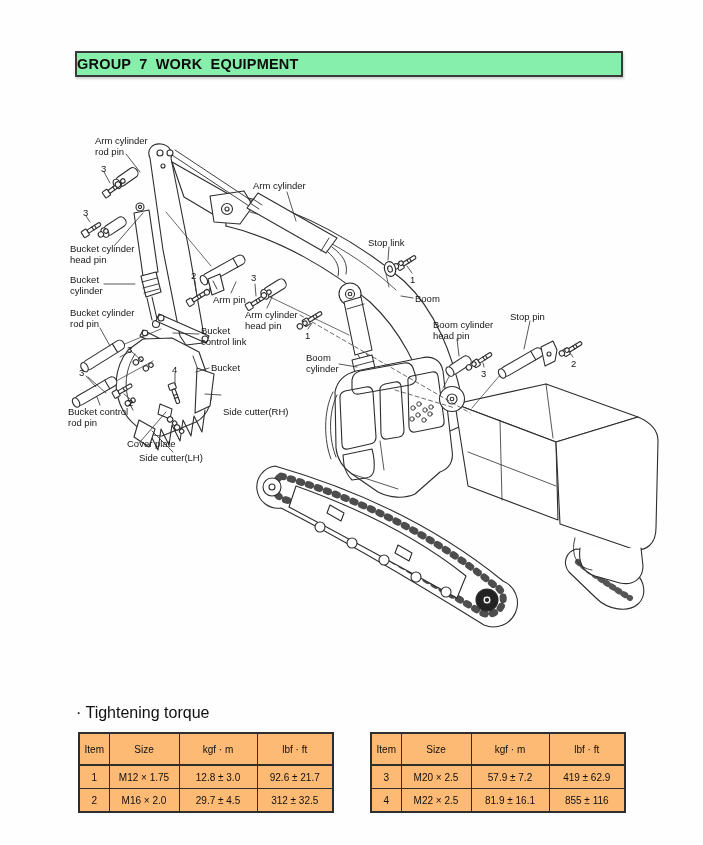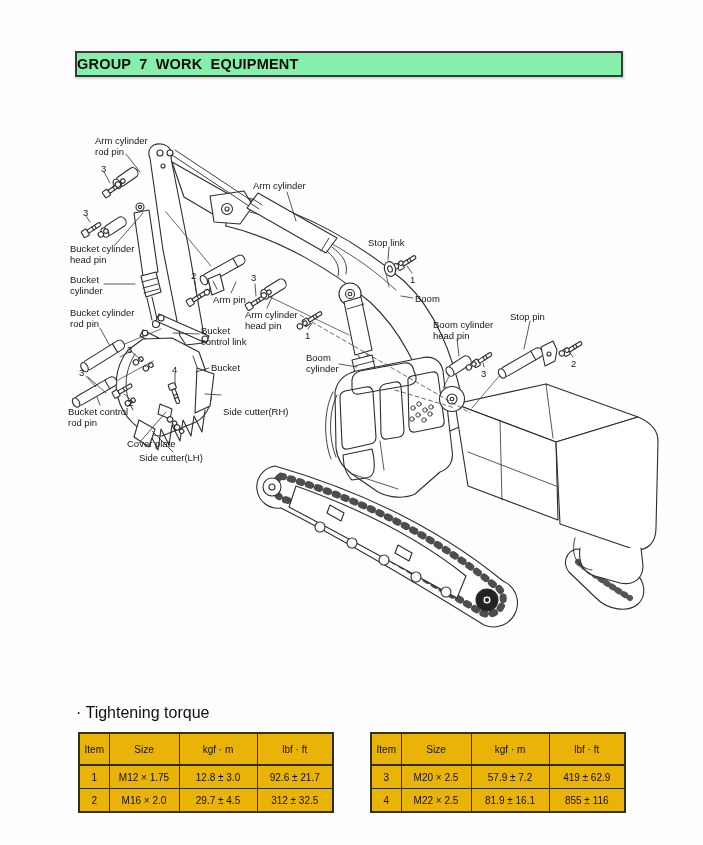--- a/index.html
+++ b/index.html
@@ -7,21 +7,21 @@
         font-family:"Liberation Sans",sans-serif;color:#111;}
   .header-bar{position:absolute;left:75px;top:51px;width:548px;height:26px;box-sizing:border-box;
         background:#86efac;border:2px solid #3a3a3a;display:flex;align-items:center;
         padding-left:0;box-shadow:1px 2px 2px rgba(0,0,0,.18);}
   .header-bar span{font-size:14.5px;font-weight:bold;letter-spacing:.2px;word-spacing:4px;color:#0d0d0d;}
   .diagram{position:absolute;left:0;top:0;width:636px;height:845px;}
   .diagram svg{position:absolute;left:0;top:0;}
   .dlabel{position:absolute;font-size:9.5px;line-height:11px;color:#161616;white-space:pre;}
   .torque-title{position:absolute;left:76px;top:704px;font-size:16px;color:#0f0f0f;}
   .ttable{position:absolute;top:732px;border-collapse:collapse;table-layout:fixed;width:254px;
-        border:2px solid #2e2e2e;background:#eab308;}
+        border:2px solid #2e2e2e;background:#fdba74;}
   .ttable th,.ttable td{border:1.2px solid #2e2e2e;font-size:10px;font-weight:normal;
         text-align:center;vertical-align:middle;padding:0;color:#101010;}
   .ttable th{height:30px;border-bottom:2.6px solid #2e2e2e;}
   .ttable td{height:22px;}
 </style>
 </head>
 <body>
 
 <div class="page">
 

